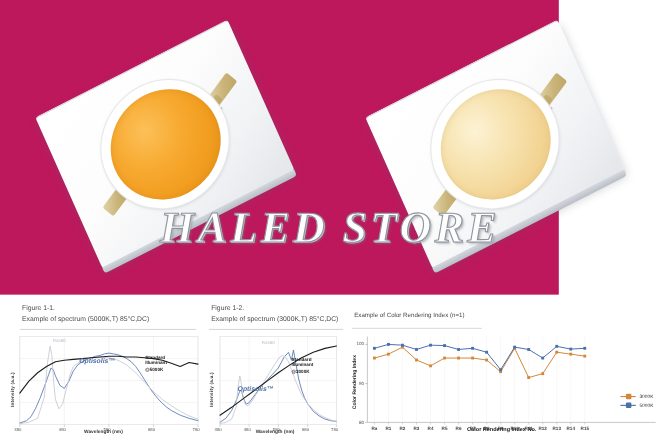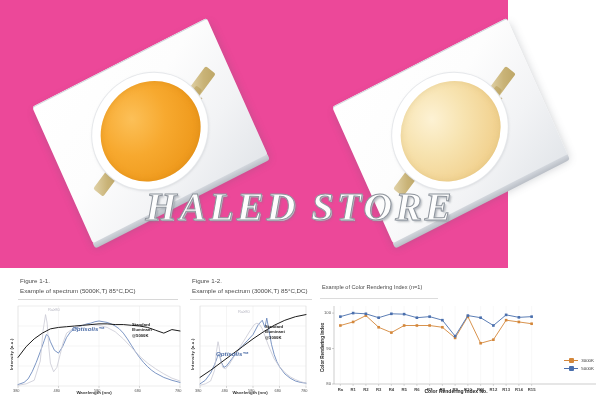--- a/index.html
+++ b/index.html
@@ -5,21 +5,21 @@
   html,body{margin:0;padding:0;}
   body{
     width:600px;height:400px;overflow:hidden;
     background:#ffffff;
     font-family:"Liberation Sans", sans-serif;
     position:relative;
   }
   #root{position:relative;width:600px;height:400px;}
 
   
-  .photo-band{position:absolute;left:0;top:0;width:508px;height:268px;background:#ec4899;}
+  .photo-band{position:absolute;left:0;top:0;width:508px;height:268px;background:#be185d;}
   .led-photo{position:absolute;top:0;width:300px;height:268px;}
   .led-left{left:0;}
   .led-right{left:300px;}
 
   .led-stage{position:absolute;left:0;top:0;width:300px;height:268px;}
 
   
   .substrate{
     position:absolute;
     left:50%;top:50%;

